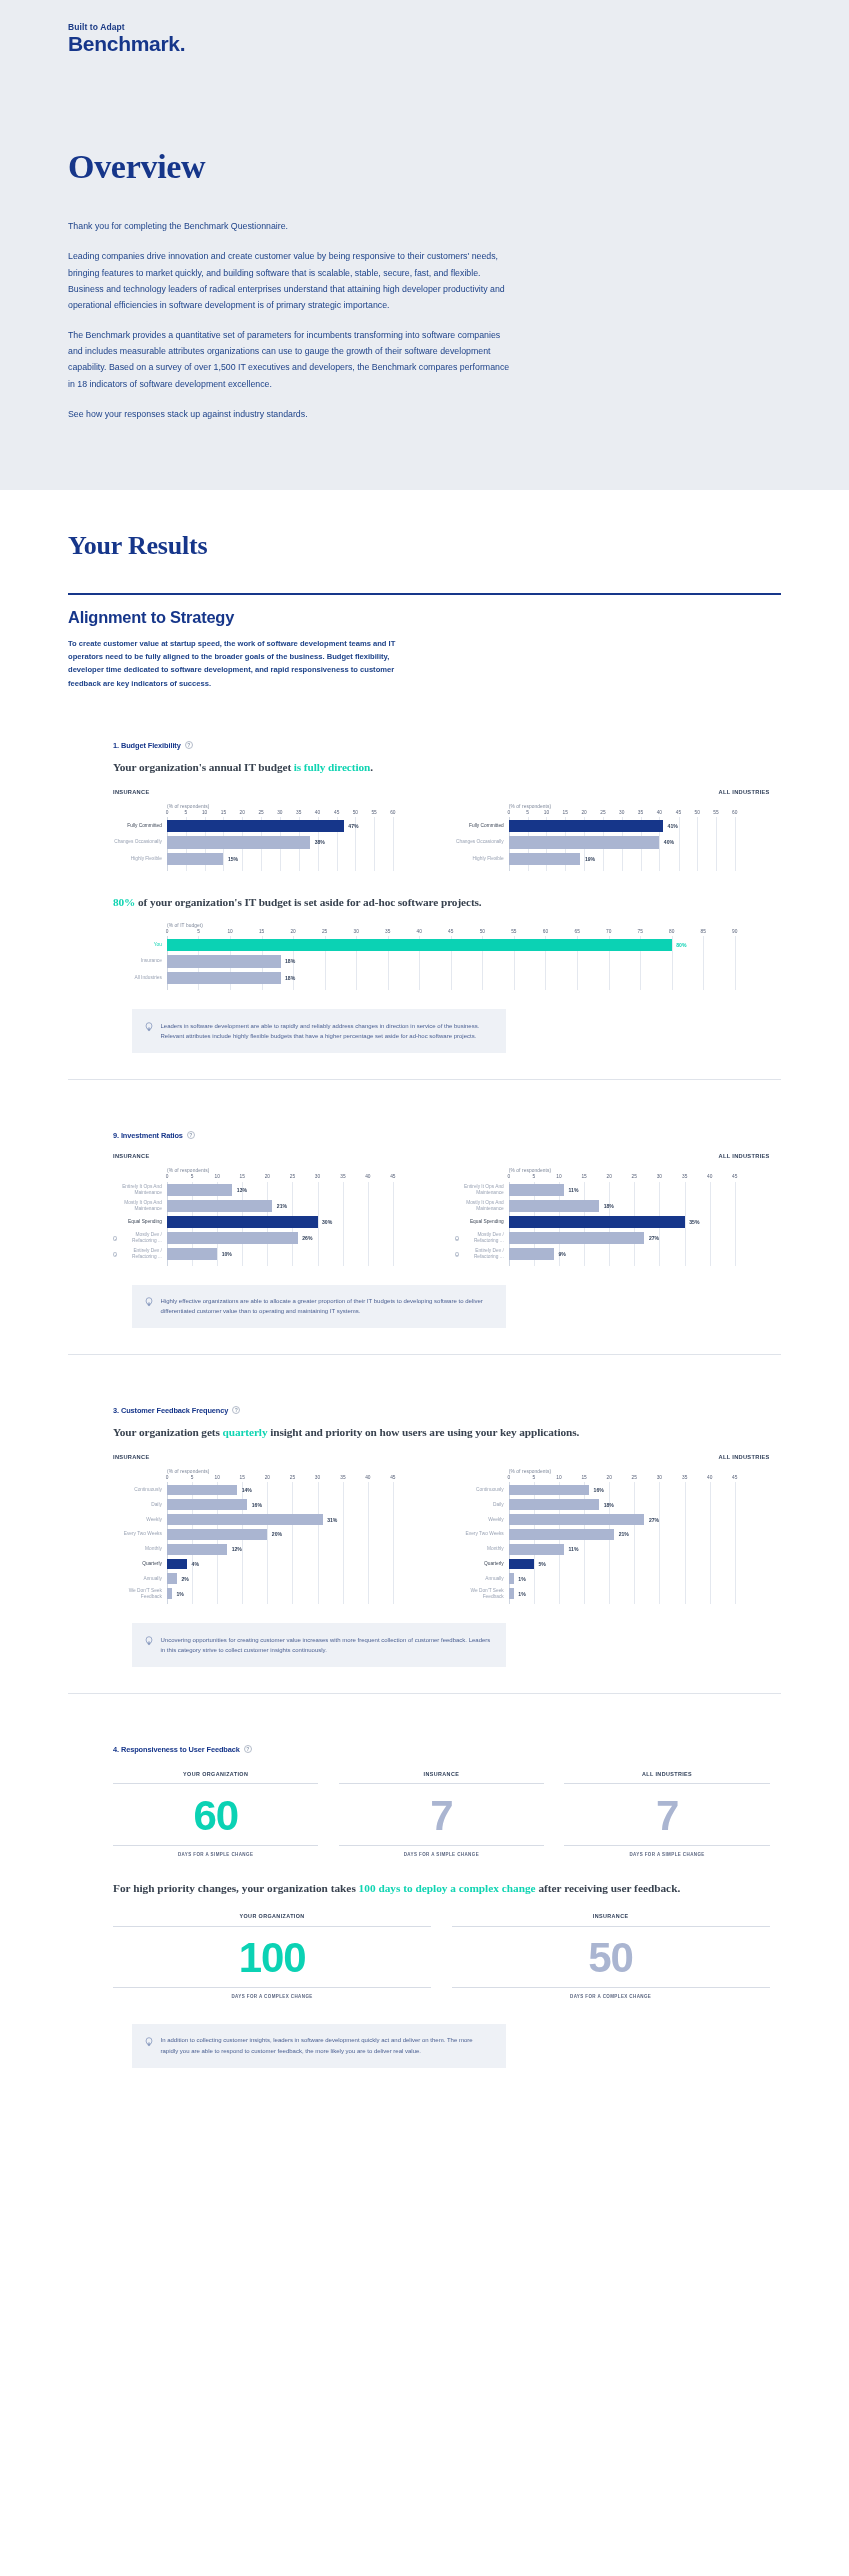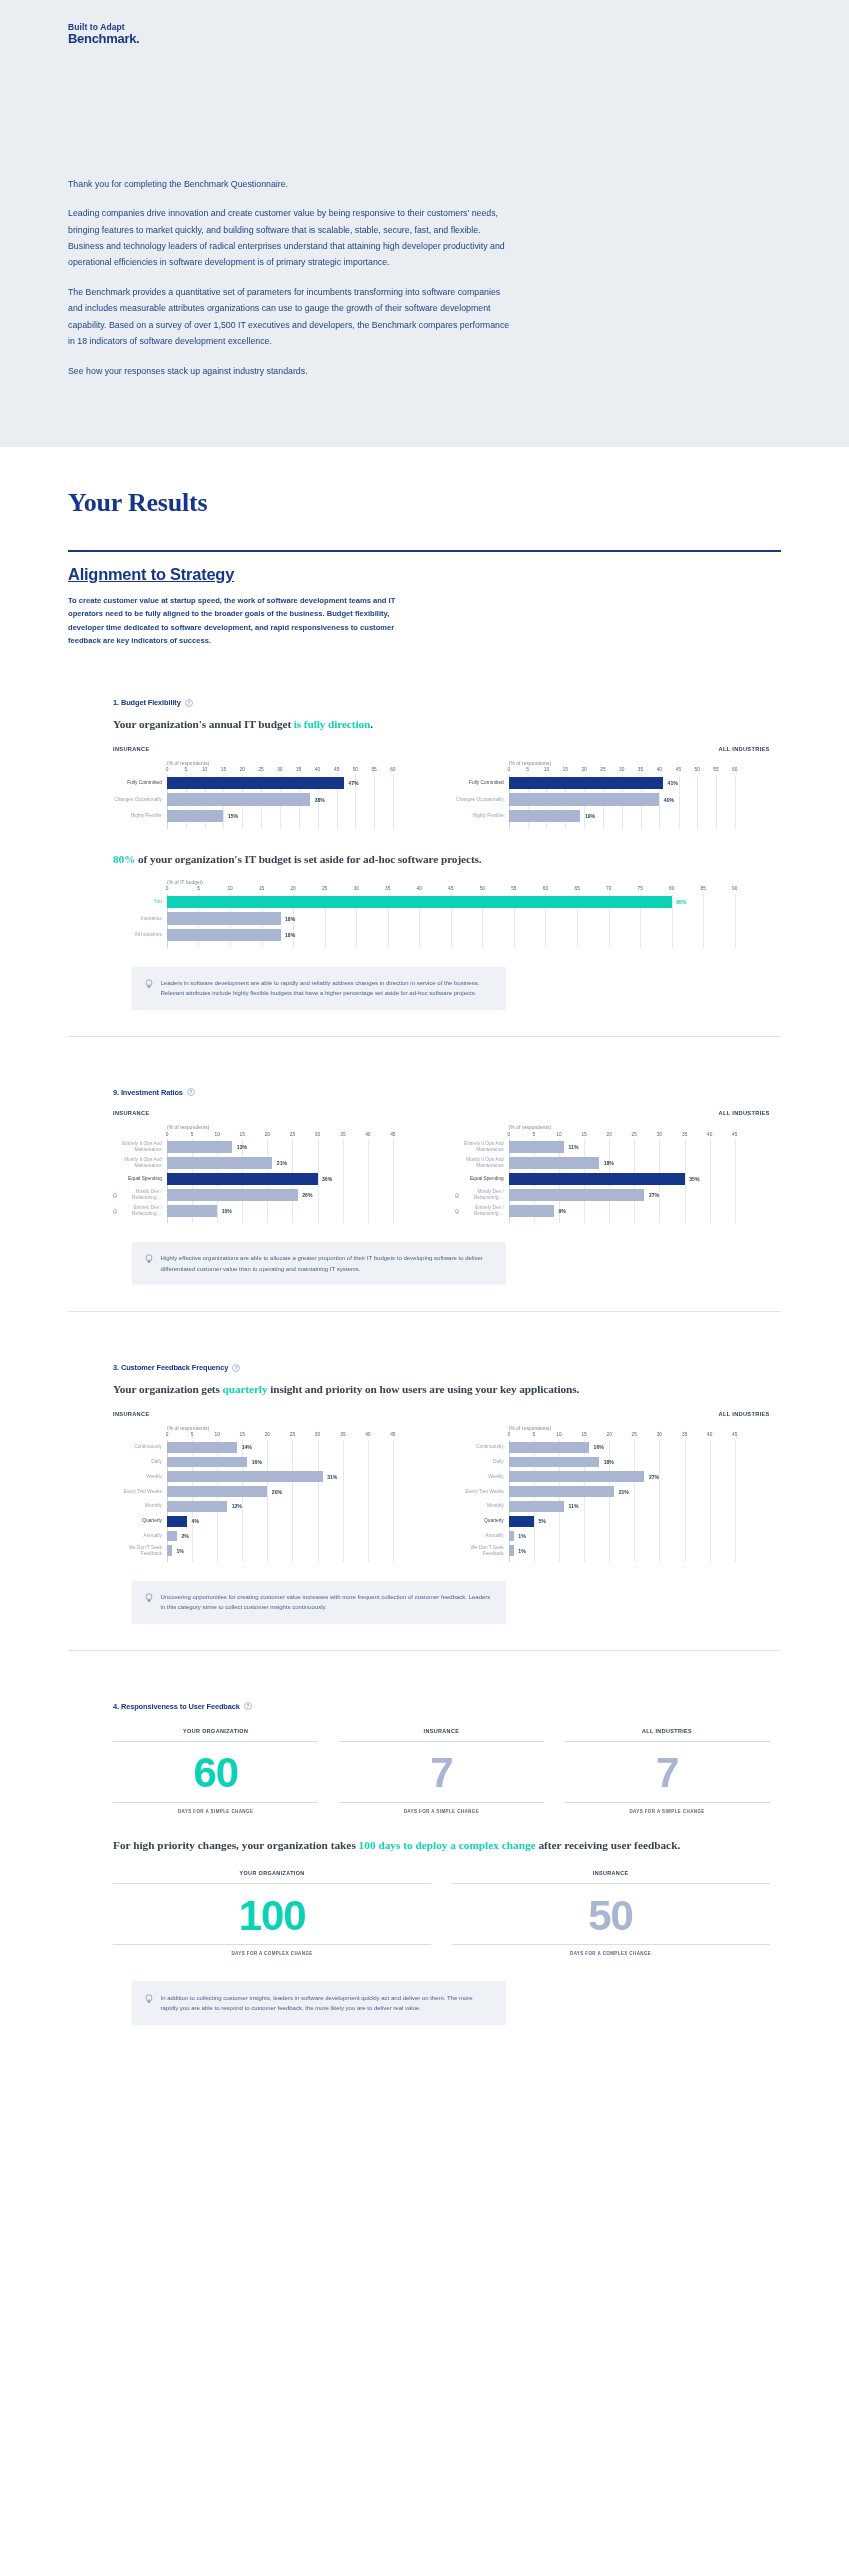--- a/index.html
+++ b/index.html
@@ -16,21 +16,21 @@
     background: #eaedf2;
     padding: 0 0 68px 0;
     width: 849px;
   }
   .logo-wrap { padding: 21.5px 0 0 68px; }
   .logo-kicker {
     font-size: 8.5px; font-weight: 700; color: #1b3a85;
     letter-spacing: 0.1px; line-height: 1.2;
   }
   .logo-main {
-    font-size: 13px; font-weight: 800; color: #16368a;
+    font-size: 21px; font-weight: 800; color: #16368a;
     letter-spacing: -0.3px; line-height: 1.1; margin-top: 0.6px;
   }
   .hero-inner { padding: 95px 0 0 68px; max-width: 555px; }
   h1.overview-title {
     font-family: "Liberation Serif", serif;
     font-size: 34px; font-weight: 700; color: #16368a;
     letter-spacing: -0.3px; line-height: 1;
   }
   .hero-body { margin-top: 34px; max-width: 447px; }
   .hero-body p {
@@ -45,21 +45,21 @@
     font-family: "Liberation Serif", serif;
     font-size: 26px; font-weight: 700; color: #16368a;
     padding-left: 68px; letter-spacing: -0.2px;
   }
   .rule-wrap { padding: 0 68px; margin-top: 32px; }
   .rule { height: 2.3px; background: #16368a; width: 100%; }
 
   h3.cat-title {
     font-family: "Liberation Sans", sans-serif;
     font-size: 16.4px; font-weight: 700; color: #16368a;
-    padding: 12.5px 0 0 68px; letter-spacing: -0.2px; text-decoration: underline;
+    padding: 12.5px 0 0 68px; letter-spacing: -0.2px;
   }
   .cat-desc {
     padding-left: 68px; max-width: 396px; margin-top: 10.2px;
     font-size: 7.6px; font-weight: 700; line-height: 1.75; color: #1d4289;
   }
 
   
   .section { padding: 0 68px; margin-top: 51px; }
   .sec-divider { height: 0.6px; background: #dfe3ea; margin: 26px 0 0 0; }
   .sec-inner { padding-left: 45px; padding-right: 11.3px; }
@@ -175,20 +175,21 @@
 </style>
 </head>
 <body>
 
 <div class="hero">
   <div class="logo-wrap">
     <div class="logo-kicker">Built to Adapt</div>
     <div class="logo-main">Benchmark.</div>
   </div>
   <div class="hero-inner">
+    <h1 class="overview-title">Overview</h1>
     <div class="hero-body">
       <p>Thank you for completing the Benchmark Questionnaire.</p>
       <p>Leading companies drive innovation and create customer value by being responsive to their customers' needs, bringing features to market quickly, and building software that is scalable, stable, secure, fast, and flexible. Business and technology leaders of radical enterprises understand that attaining high developer productivity and operational efficiencies in software development is of primary strategic importance.</p>
       <p>The Benchmark provides a quantitative set of parameters for incumbents transforming into software companies and includes measurable attributes organizations can use to gauge the growth of their software development capability. Based on a survey of over 1,500 IT executives and developers, the Benchmark compares performance in 18 indicators of software development excellence.</p>
       <p>See how your responses stack up against industry standards.</p>
     </div>
   </div>
 </div>
 
 <div class="results">

